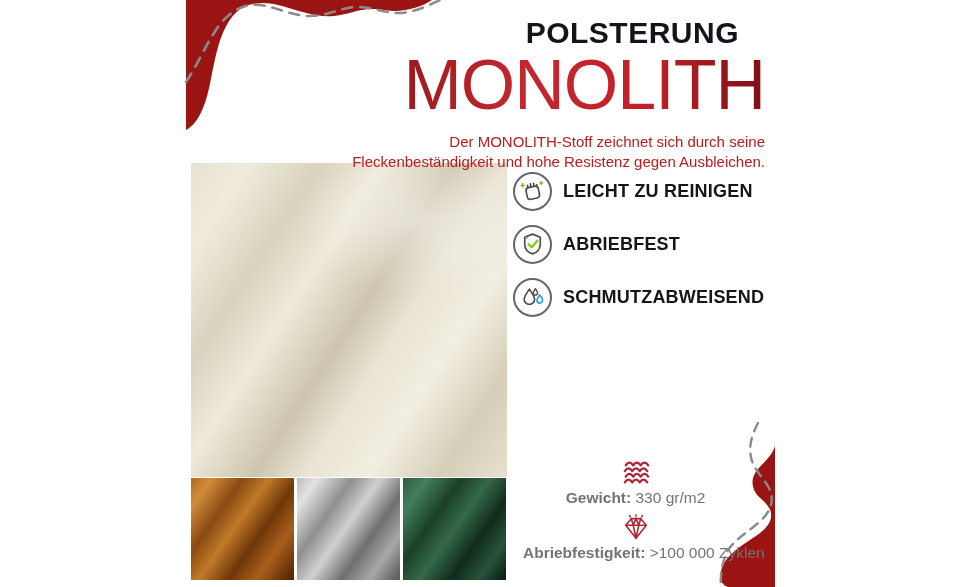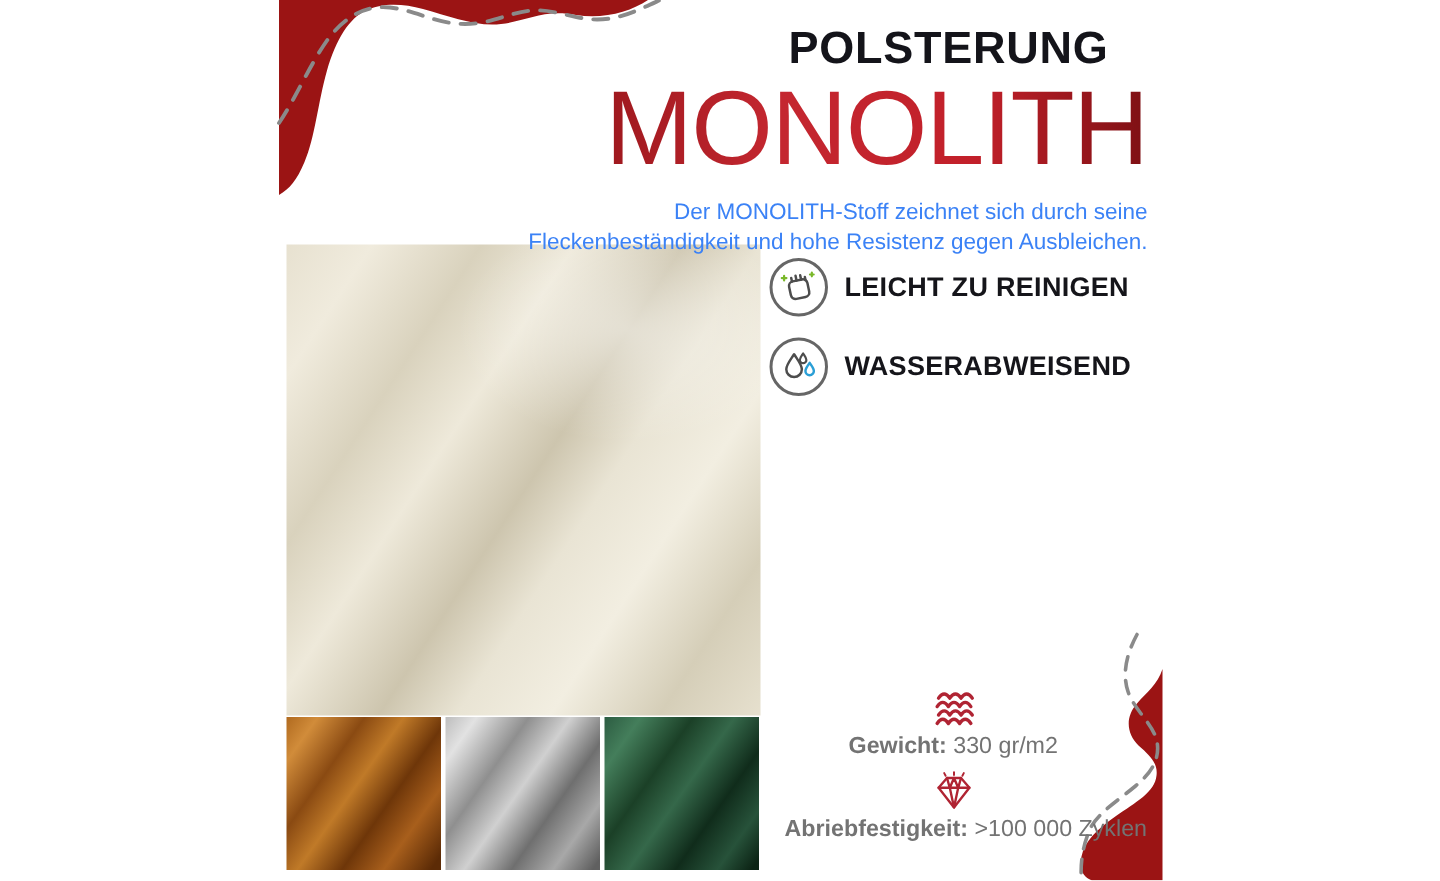--- a/index.html
+++ b/index.html
@@ -28,21 +28,21 @@
   .title{
     font-size:70px;font-weight:normal;letter-spacing:-1px;line-height:1;margin-top:1px;
     color:#b91e25;
   }
   @supports ((-webkit-background-clip:text) or (background-clip:text)){
     .title{
       background:linear-gradient(90deg,#8d1216 0%,#c42730 40%,#c2202a 72%,#7e1014 100%);
       -webkit-background-clip:text;background-clip:text;color:transparent;
     }
   }
-  .desc{margin-top:12px;font-size:15px;color:#3b82f6;line-height:1.35;}
+  .desc{margin-top:12px;font-size:15px;color:#b91c1c;line-height:1.35;}
 
   
   .features{position:absolute;left:513px;top:172px;}
   .feature{display:flex;align-items:center;margin-bottom:14px;height:39px;text-align:center;}
   .ficon{
     width:39px;height:39px;box-sizing:border-box;border:2px solid #666;border-radius:50%;
     display:flex;align-items:center;justify-content:center;background:#fff;flex:0 0 auto;
   }
   .flabel{margin-left:11px;font-size:18px;font-weight:bold;color:#15151a;letter-spacing:.2px;white-space:nowrap;}
 
@@ -95,31 +95,41 @@
             <g transform="rotate(-12 13 13)">
               <rect x="7" y="8.5" width="12" height="11.5" rx="3"></rect>
               <path d="M9.5,8.5 V6.2 M12.5,8.5 V5.4 M15.5,8.5 V5.6 M18.2,9.5 V7.4"></path>
             </g>
             <path stroke="#7ab82a" stroke-width="1.4" d="M3.6,5.6 v3 M2.1,7.1 h3 M21.4,3.6 v2.4 M20.2,4.8 h2.4"></path>
           </svg>
         </span>
         <span class="flabel">LEICHT ZU REINIGEN</span>
       </div>
 
+      <div class="feature">
+        <span class="ficon">
+          <svg width="27" height="27" viewBox="0 0 26 26" fill="none" stroke="#4d4d4d" stroke-width="1.6" stroke-linecap="round" stroke-linejoin="round">
+            <path d="M13,3 L20.5,6 V12.5 C20.5,17.5 17.3,20.6 13,22 C8.7,20.6 5.5,17.5 5.5,12.5 V6 Z"></path>
+            <path stroke="#8bc72e" stroke-width="2.4" d="M9.3,12.8 L12.2,15.6 L17.6,9.4"></path>
+            <path stroke="#8bc72e" stroke-width="1.2" d="M6.8,7.4 l1.6,-0.7 M19.2,16.5 l-1.2,1.4"></path>
+          </svg>
+        </span>
+        <span class="flabel">ABRIEBFEST</span>
+      </div>
 
 
       <div class="feature">
         <span class="ficon">
           <svg width="27" height="27" viewBox="0 0 26 26" fill="none" stroke="#4d4d4d" stroke-width="1.6" stroke-linecap="round" stroke-linejoin="round">
             <path d="M10,5 C12.6,9 15,11.8 15,14.6 A5,5 0 1 1 5,14.6 C5,11.8 7.4,9 10,5 Z"></path>
             <path stroke-width="1.4" d="M15.8,4.5 C16.9,6.2 17.9,7.4 17.9,8.6 A2.1,2.1 0 1 1 13.7,8.6 C13.7,7.4 14.7,6.2 15.8,4.5 Z"></path>
             <path stroke="#2b9fd6" stroke-width="1.6" d="M20,10.5 C21.4,12.6 22.7,14.1 22.7,15.7 A2.7,2.7 0 1 1 17.3,15.7 C17.3,14.1 18.6,12.6 20,10.5 Z"></path>
           </svg>
         </span>
-        <span class="flabel">WASSERABWEISEND</span>
+        <span class="flabel">SCHMUTZABWEISEND</span>
       </div>
 
     </div>
 
     <div class="specs">
       <svg class="spec-icon" width="30" height="30" viewBox="0 0 32 32" fill="none" stroke="#b02433" stroke-width="2.4" stroke-linecap="round">
         <path d="M5,9 q4,-6 8,0 M13,9 q4,-6 8,0 M21,9 q4,-6 8,0"></path>
         <path d="M4,15 q4,-6 8,0 M12,15 q4,-6 8,0 M20,15 q4,-6 8,0"></path>
         <path d="M5,21 q4,-6 8,0 M13,21 q4,-6 8,0 M21,21 q4,-6 8,0"></path>
         <path d="M4,27 q4,-6 8,0 M12,27 q4,-6 8,0 M20,27 q4,-6 8,0"></path>

